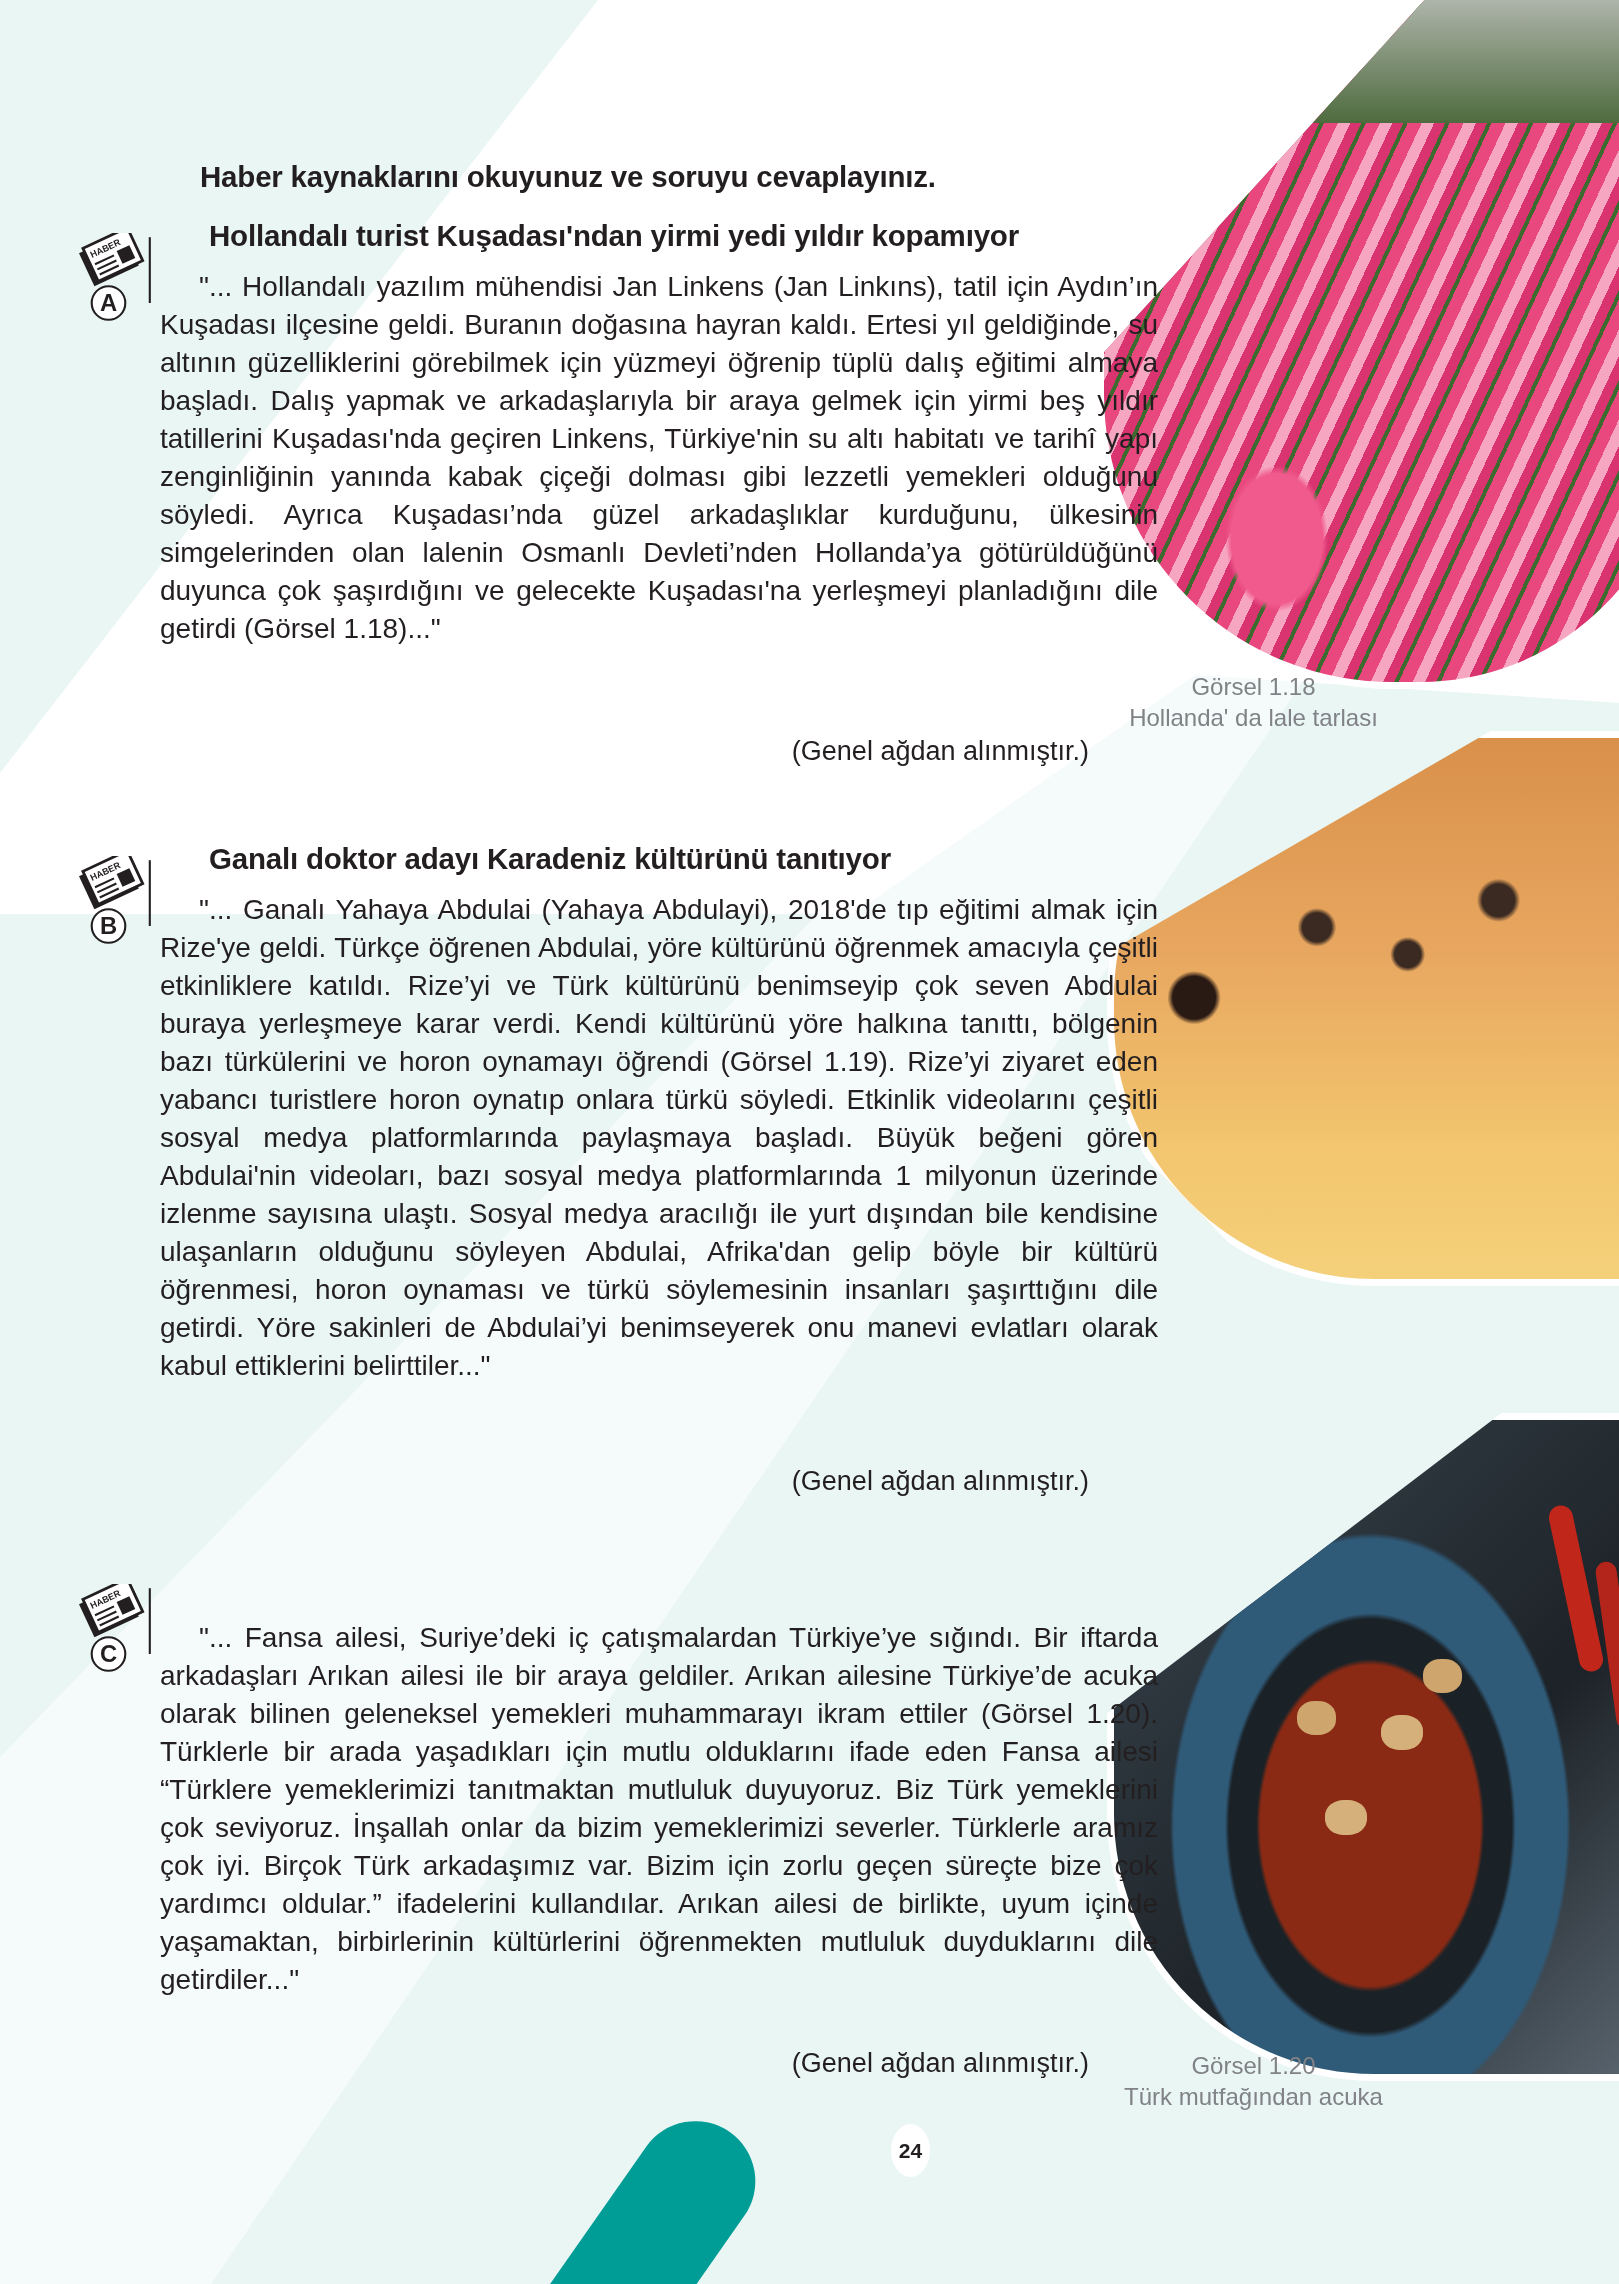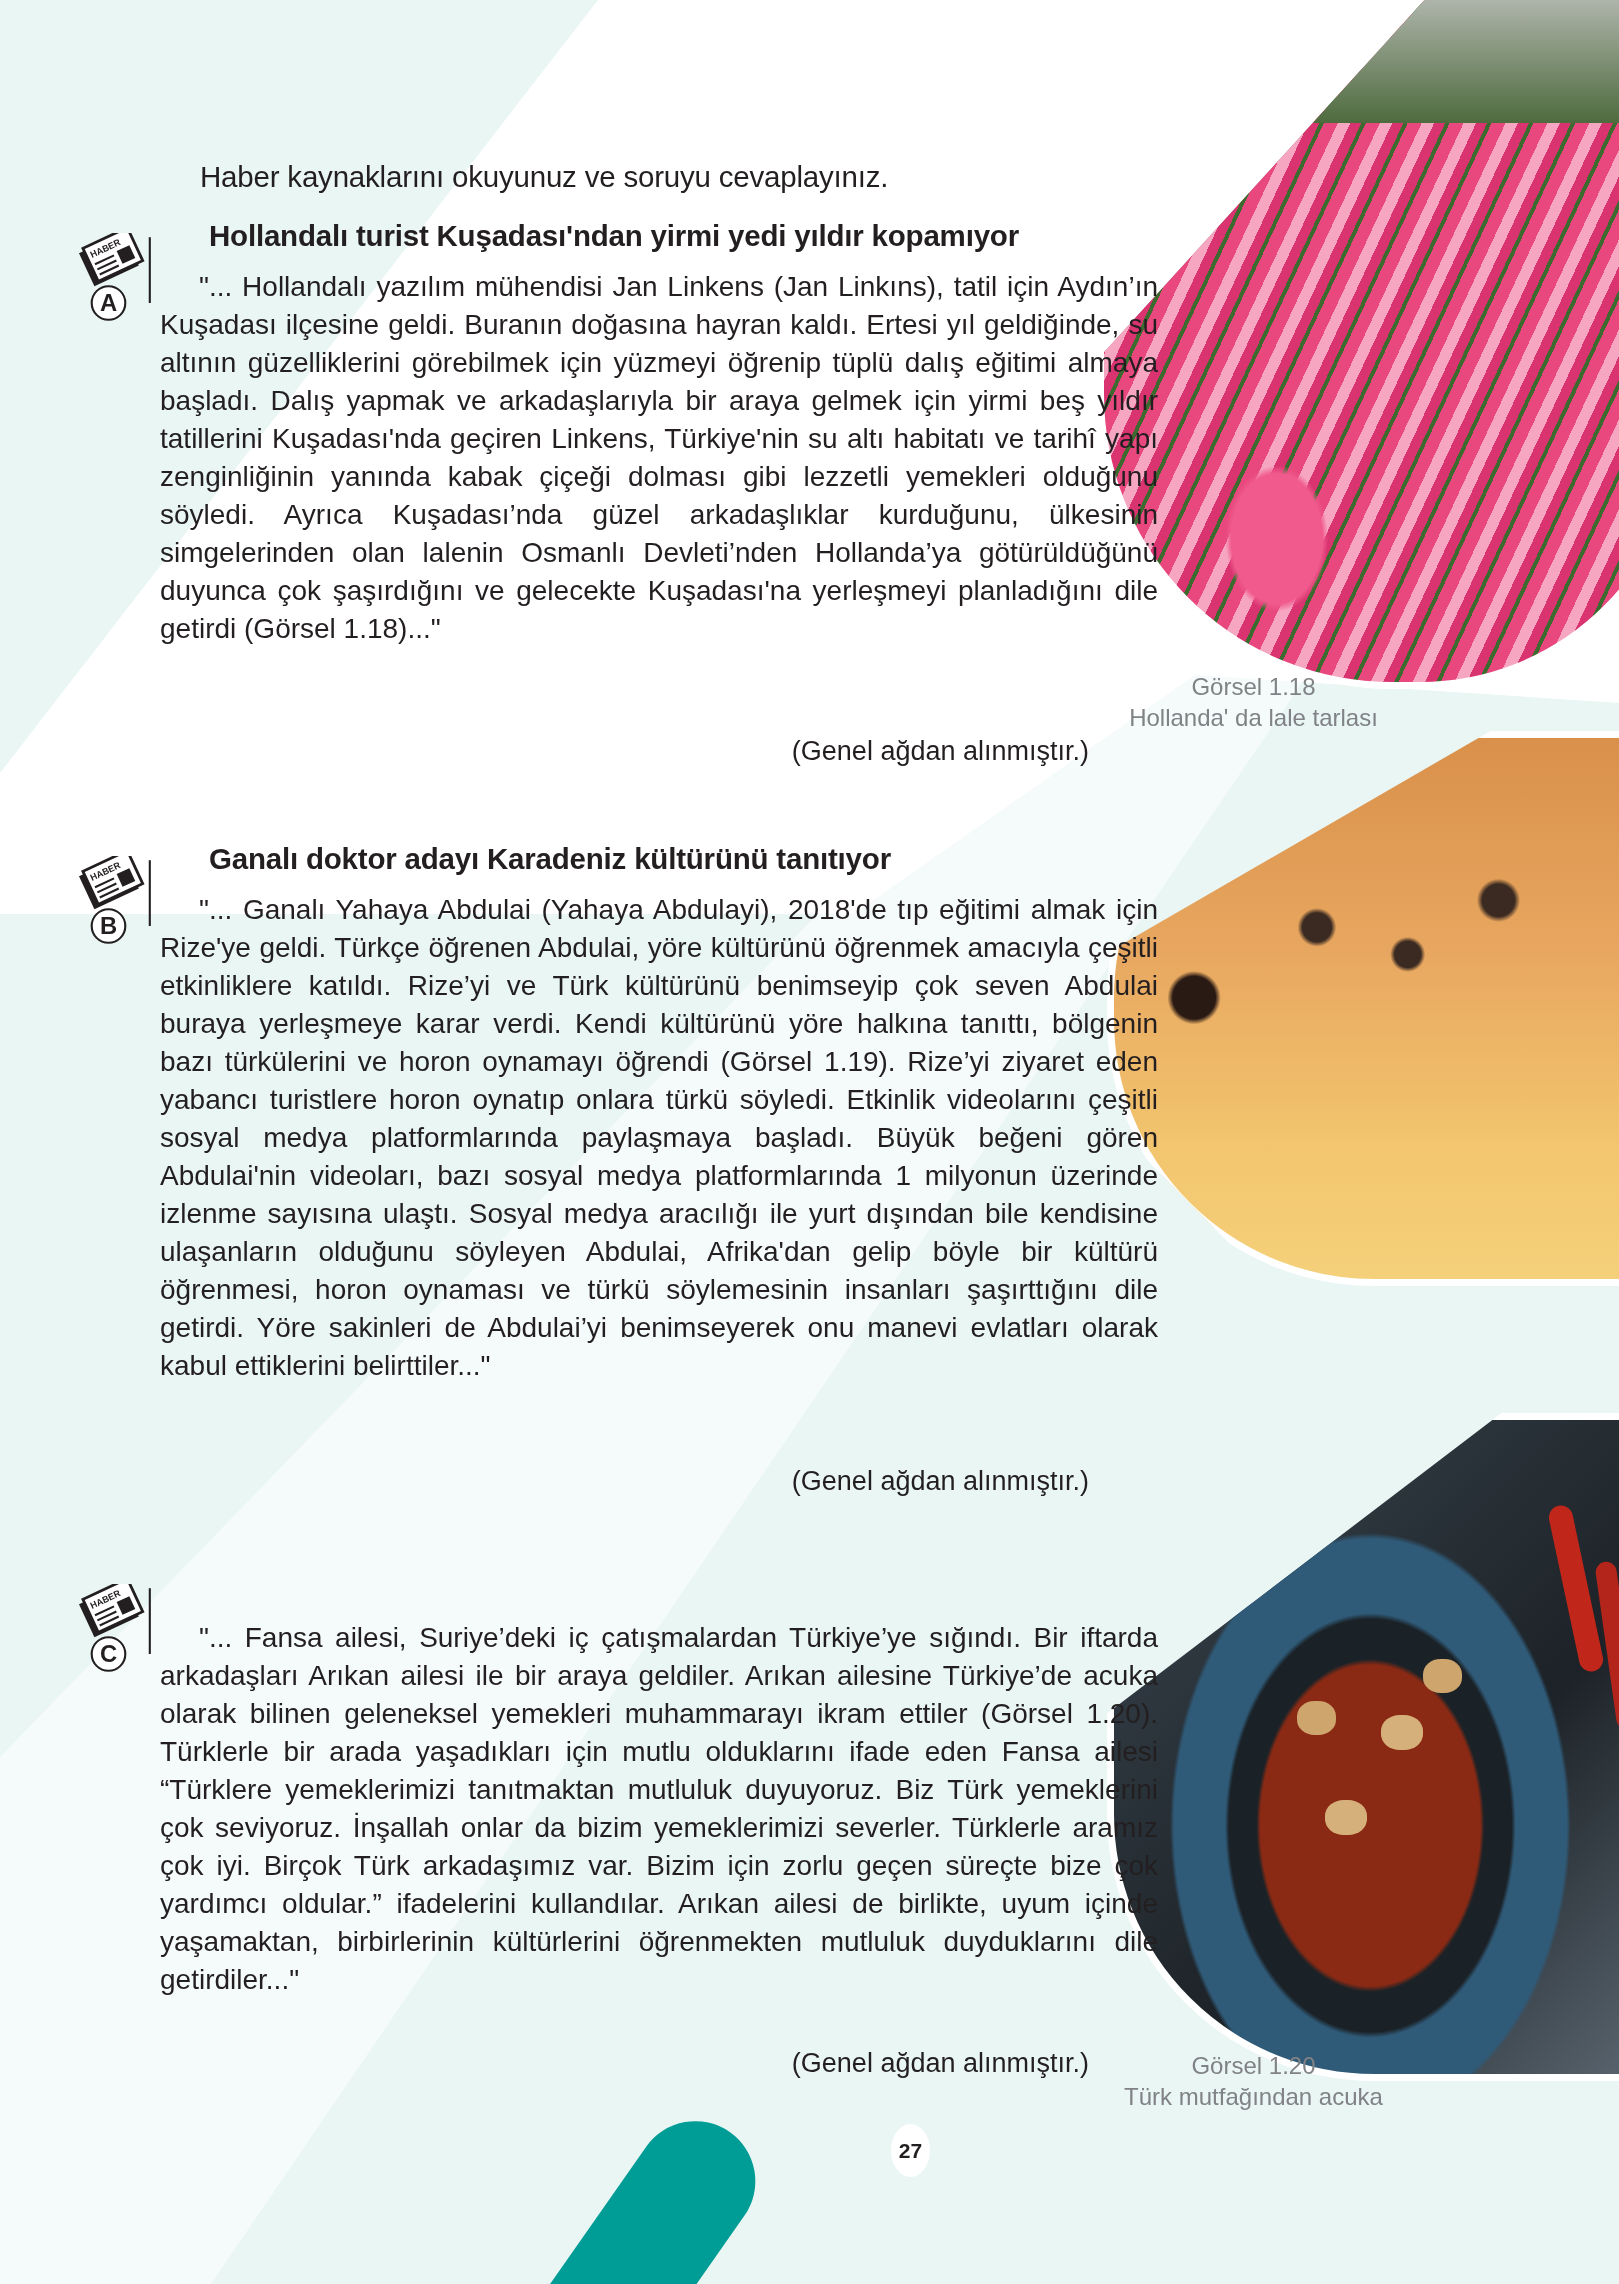--- a/index.html
+++ b/index.html
@@ -1,21 +1,21 @@
 <!DOCTYPE html>
 <html style="font-size:11.2px"><head>
 <meta charset="utf-8">
 <style>
   html,body{margin:0;padding:0;}
   body{width:1620px;height:2284px;position:relative;overflow:hidden;background:#e9f6f4;font-family:"Liberation Sans",sans-serif;color:#231f20;}
   .bg-white-top{position:absolute;left:0;top:0;width:1620px;height:914px;background:#fff;clip-path:polygon(598px 0,1620px 0,1620px 914px,0 914px,0 773px);}
   .bg-white-diag{position:absolute;left:0;top:0;width:1620px;height:2284px;background:#ffffff;opacity:.55;clip-path:polygon(0 1757px,1090px 633px,1336px 633px,211px 2284px,0 2284px);}
   .bg-band{position:absolute;left:0;top:0;width:1620px;height:2284px;background:#e9f6f4;clip-path:polygon(0 1511px,1195px 675px,1620px 703px,1620px 2284px,0 2284px);}
   .content{position:absolute;left:0;top:0;width:1620px;height:2284px;}
-  .instruction{position:absolute;left:200px;top:160px;font-size:29.5px;font-weight:normal;letter-spacing:-0.2px;}
+  .instruction{position:absolute;left:200px;top:160px;font-size:29.5px;font-weight:bold;letter-spacing:-0.2px;}
   .news{position:absolute;left:77px;width:1012px;}
   .news-icon{position:absolute;left:0;top:14px;width:77px;height:91px;}
   .news-headline{position:absolute;left:132px;top:0;font-size:29.5px;font-weight:bold;white-space:nowrap;letter-spacing:-0.2px;}
   .news-body{position:absolute;left:83px;top:49px;width:998px;font-size:28px;line-height:38px;text-align:justify;text-indent:39px;}
   .news-source{position:absolute;right:0;font-size:27px;}
   .photo{position:absolute;overflow:hidden;border:7px solid #fff;}
   .caption{position:absolute;text-align:center;font-size:24px;color:#808285;line-height:31px;}
   .page-num-band{position:absolute;left:619px;top:2116px;width:120px;height:295px;background:#009c96;border-radius:60px;transform:rotate(35deg);transform-origin:50% 30%;}
   .page-num-band-light{position:absolute;left:562px;top:2165px;width:49px;height:225px;background:#a9dcd5;border-radius:24.6px;transform:rotate(35deg);}
   .page-num{position:absolute;left:891px;top:2124px;width:39px;height:53px;background:#fff;border-radius:50%;font-weight:bold;font-size:21px;display:flex;align-items:center;justify-content:center;}
@@ -119,15 +119,15 @@
       <circle cx="45" cy="100" r="24" fill="#fff" stroke="#231f20" stroke-width="3"></circle>
       <text x="45" y="112" text-anchor="middle" font-size="34" font-weight="bold" font-family="Liberation Sans, sans-serif" fill="#231f20">C</text>
       <line x1="104" y1="6" x2="104" y2="100" stroke="#231f20" stroke-width="3"></line>
     </svg>
     <div class="news-body">"... Fansa ailesi, Suriye’deki iç çatışmalardan Türkiye’ye sığındı. Bir iftarda arkadaşları Arıkan ailesi ile bir araya geldiler. Arıkan ailesine Türkiye’de acuka olarak bilinen geleneksel yemekleri muhammarayı ikram ettiler (Görsel 1.20). Türklerle bir arada yaşadıkları için mutlu olduklarını ifade eden Fansa ailesi “Türklere yemeklerimizi tanıtmaktan mutluluk duyuyoruz. Biz Türk yemeklerini çok seviyoruz. İnşallah onlar da bizim yemeklerimizi severler. Türklerle aramız çok iyi. Birçok Türk arkadaşımız var. Bizim için zorlu geçen süreçte bize çok yardımcı oldular.” ifadelerini kullandılar. Arıkan ailesi de birlikte, uyum içinde yaşamaktan, birbirlerinin kültürlerini öğrenmekten mutluluk duyduklarını dile getirdiler..."</div>
     <div class="news-source" style="top:478px;">(Genel ağdan alınmıştır.)</div>
   </div>
 
   <div class="page-num-band-light"></div>
   <div class="page-num-band"></div>
-  <div class="page-num">27</div>
+  <div class="page-num">24</div>
 </div>
 
 
 </body></html>

